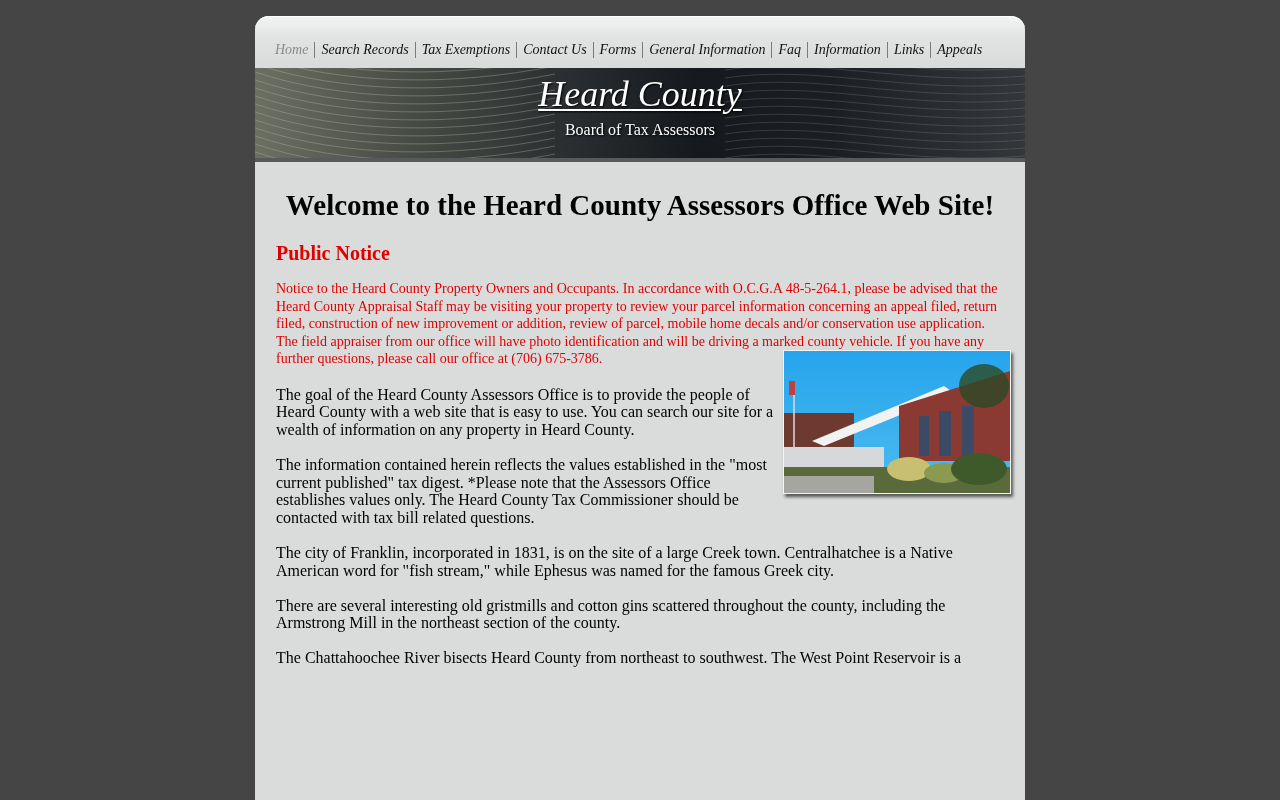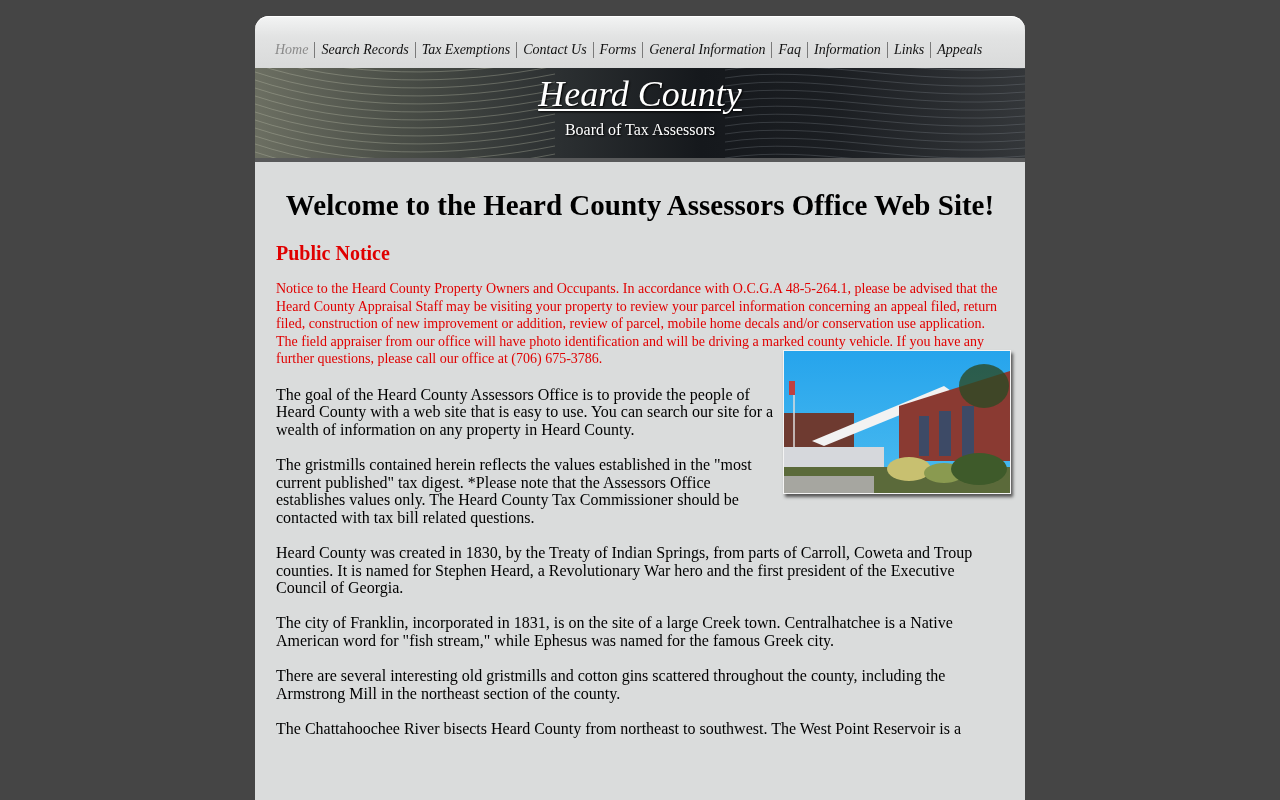--- a/index.html
+++ b/index.html
@@ -238,19 +238,18 @@
         <rect x="0" y="116" width="226" height="26" fill="#5b6a3a"></rect>
         <rect x="0" y="125" width="90" height="17" fill="#a6a6a0"></rect>
         <ellipse cx="125" cy="118" rx="22" ry="12" fill="#c8c070"></ellipse>
         <ellipse cx="160" cy="122" rx="20" ry="10" fill="#8a9a50"></ellipse>
         <ellipse cx="195" cy="118" rx="28" ry="16" fill="#3e5a2a"></ellipse>
         <ellipse cx="200" cy="35" rx="25" ry="22" fill="#2c4a24" opacity="0.8"></ellipse>
       </svg>
     </div>
 
     <div class="para">The goal of the Heard County Assessors Office is to provide the people of Heard County with a web site that is easy to use. You can search our site for a wealth of information on any property in Heard County.</div>
-    <div class="para">The gristmills contained herein reflects the values established in the "most current published" tax digest. *Please note that the Assessors Office establishes values only. The Heard County Tax Commissioner should be contacted with tax bill related questions.</div>
-    <div class="para">Heard County was created in 1830, by the Treaty of Indian Springs, from parts of Carroll, Coweta and Troup counties. It is named for Stephen Heard, a Revolutionary War hero and the first president of the Executive Council of Georgia.</div>
+    <div class="para">The information contained herein reflects the values established in the "most current published" tax digest. *Please note that the Assessors Office establishes values only. The Heard County Tax Commissioner should be contacted with tax bill related questions.</div>
     <div class="para">The city of Franklin, incorporated in 1831, is on the site of a large Creek town. Centralhatchee is a Native American word for "fish stream," while Ephesus was named for the famous Greek city.</div>
     <div class="para">There are several interesting old gristmills and cotton gins scattered throughout the county, including the Armstrong Mill in the northeast section of the county.</div>
     <div class="para">The Chattahoochee River bisects Heard County from northeast to southwest. The West Point Reservoir is a</div>
   </div>
 </div>
 
 </body></html>

